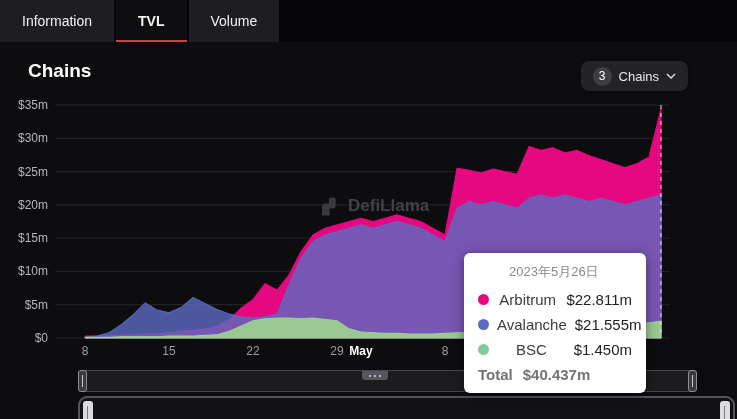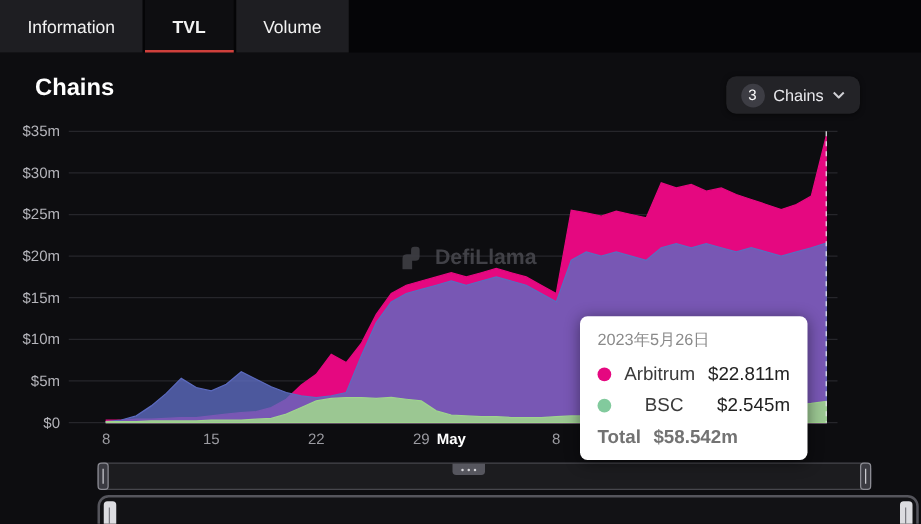--- a/index.html
+++ b/index.html
@@ -29,21 +29,21 @@
   #chart-svg text { font-family:"Liberation Sans","DejaVu Sans",sans-serif; }
 
   .watermark { position:absolute; left:316px; top:194px; z-index:2;
     display:flex; align-items:center; gap:8px; opacity:.9; }
   .watermark span { color:#47474d; font-size:17px; font-weight:bold; }
 
   
   .tooltip { position:absolute; left:464px; top:253px; width:182px; z-index:5;
     background:#ffffff; border-radius:6px; padding:10px 14px;
     box-shadow:0 2px 12px rgba(0,0,0,.45); }
-  .tt-date { color:#8a8a8a; font-size:13px; margin-bottom:6px; }
+  .tt-date { color:#8a8a8a; font-size:13px; margin-bottom:6px;margin-left:31px; }
   .tt-row { display:flex; align-items:center; gap:8px; font-size:15px;
     height:25px; color:#3b3b3b;justify-content:space-between; }
   .dot { width:11px; height:11px; border-radius:50%; flex:0 0 auto; }
   .tt-val { color:#222; }
   .tt-total { font-weight:bold; font-size:15px; color:#737373; margin-top:4px;
     display:flex; gap:10px; }
 
   
   .brush1 { position:absolute; left:78px; top:370px; width:619px; height:22px;
     background:#1c1c1f; border:1px solid #47474d; border-radius:5px; z-index:3; }
@@ -123,27 +123,32 @@
   </div>
 
   <div class="tooltip">
     <div class="tt-date">2023年5月26日</div>
     <div class="tt-row">
       <span class="dot" style="background: rgb(229, 8, 128);"></span>
       <span>Arbitrum</span>
       <span class="tt-val">$22.811m</span>
     </div>
     <div class="tt-row">
+      <span class="dot" style="background: rgb(92, 107, 192);"></span>
+      <span>Avalanche</span>
+      <span class="tt-val">$21.555m</span>
+    </div>
+    <div class="tt-row">
       <span class="dot" style="background: rgb(130, 202, 157);"></span>
       <span>BSC</span>
-      <span class="tt-val">$2.545m</span>
+      <span class="tt-val">$1.450m</span>
     </div>
     <div class="tt-total">
       <span>Total</span>
-      <span>$58.542m</span>
+      <span>$40.437m</span>
     </div>
   </div>
 
   <div class="brush1">
     <div class="handle left"></div>
     <div class="handle right"></div>
     <div class="grip">
         <i></i>
         <i></i>
         <i></i>

